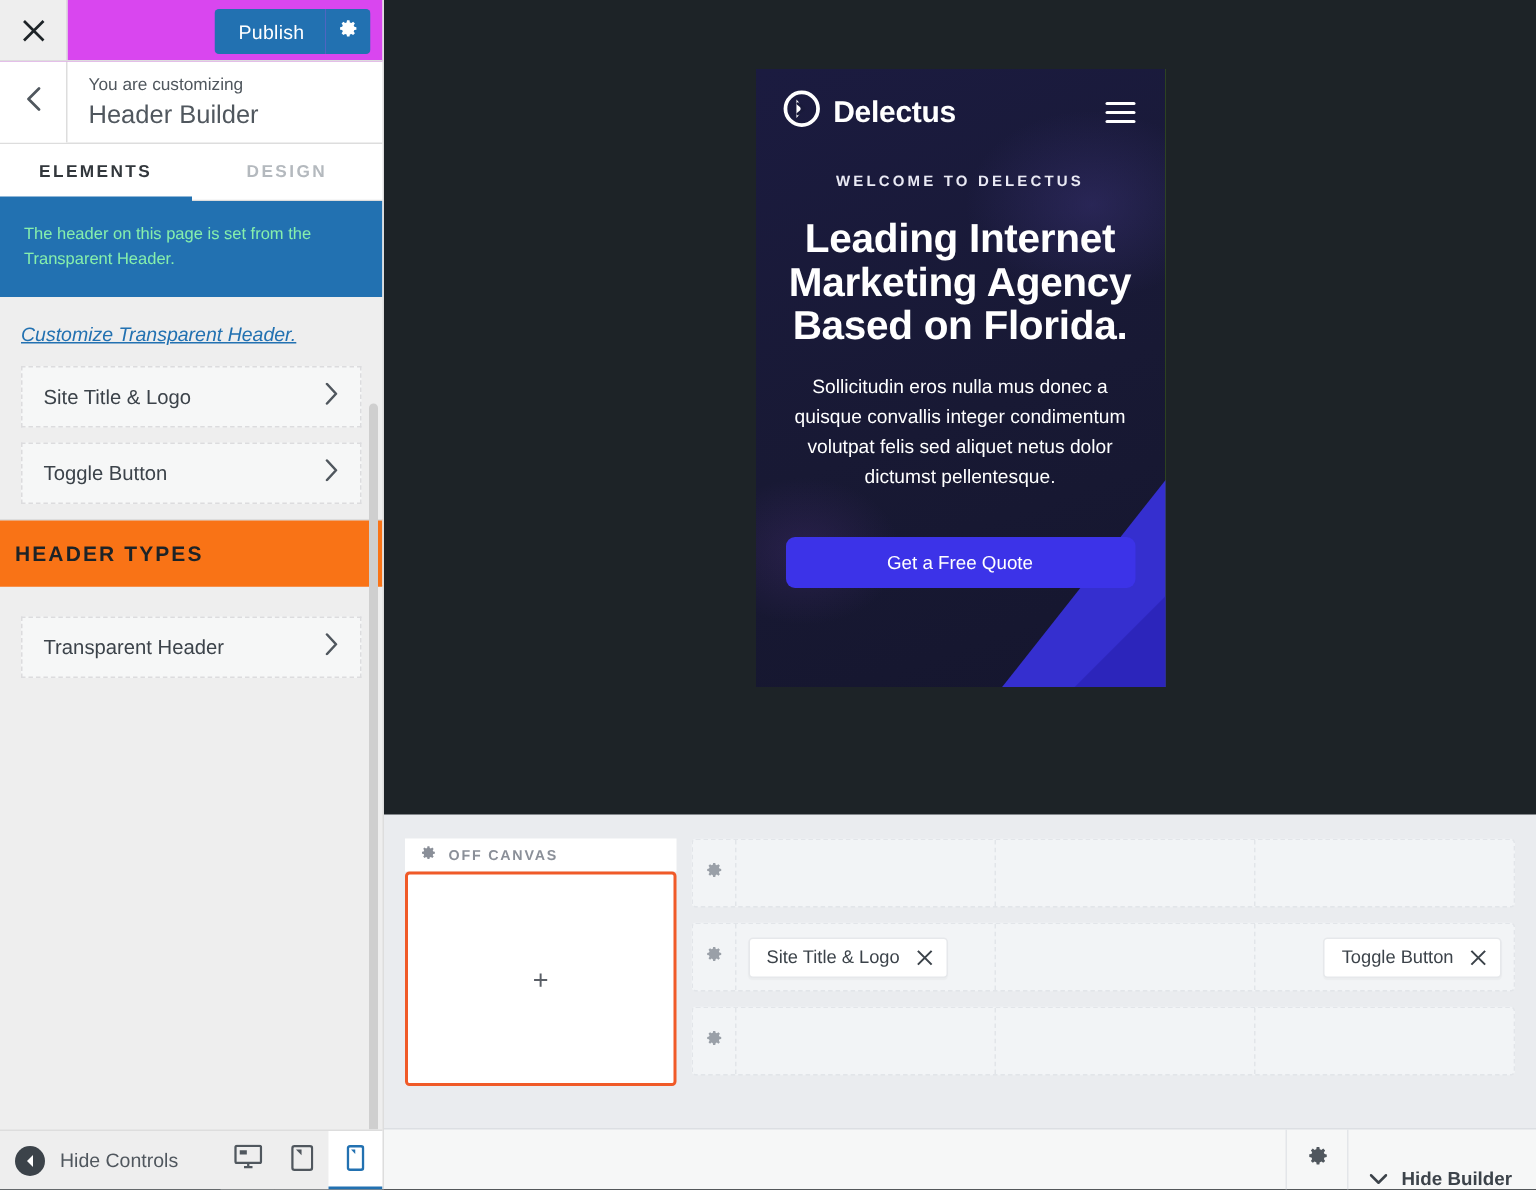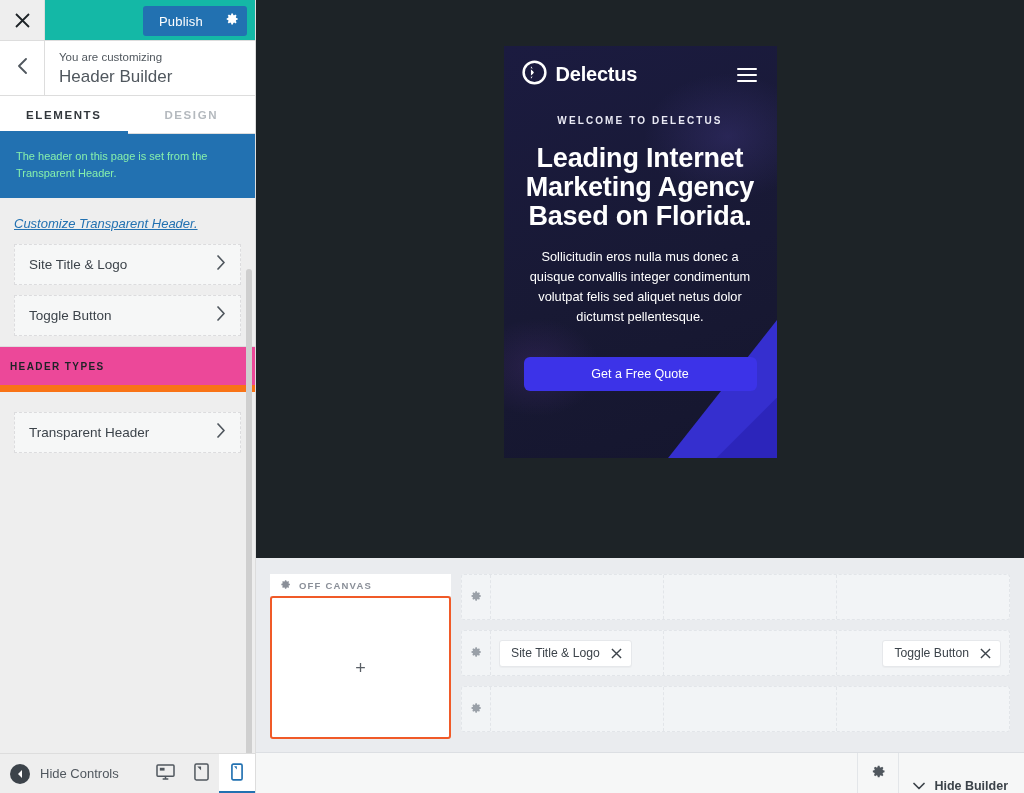--- a/index.html
+++ b/index.html
@@ -13,21 +13,21 @@
 
   
   .sidebar {
     position: absolute; left: 0; top: 0;
     width: 256px; height: 793px;
     background: #eeeeee;
     border-right: 1px solid #dddddd;
     overflow: hidden;
   }
   .sb-topbar {
-    height: 41px; background: #14b8a6;
+    height: 41px; background: #d946ef;
     border-bottom: 1px solid #ddd;
     display: flex; align-items: center;
     position: relative;
   }
   .close-btn {
     width: 45px; height: 40px;
     display: flex; align-items: center; justify-content: center;
     border-right: 1px solid #ddd;
     cursor: pointer; background: #eee;
   }
@@ -102,23 +102,23 @@
     background: #f6f7f7;
     border: 1px dashed #dcdcde;
     height: 41px; margin-bottom: 10px;
     display: flex; align-items: center;
     padding: 0 14px; cursor: pointer;
     justify-content: space-between;
   }
   .panel-item-label { font-size: 13.5px; color: #3c434a; }
 
   .section-head {
-    background: #ec4899; border-top: 1px solid #ddd; border-bottom: 7px solid #f97316;
+    background: #f97316; border-top: 1px solid #ddd; border-bottom: 1px solid #f97316;
     padding: 14px 14px 13px 10px;
-    font-size: 10px; letter-spacing: 1.4px; font-weight: 700;
+    font-size: 14px; letter-spacing: 1.4px; font-weight: 700;
     color: #1d2327; margin-top: 7px;
   }
   .sect-body { padding-top: 20px; }
 
   .sb-scrollbar {
     position: absolute; right: 1px; top: 0;
     width: 7px; background: transparent;
   }
   .sb-thumb {
     position: absolute; right: 2px; top: 135px;
@@ -209,21 +209,21 @@
   }
   .cta-wrap { display:flex; justify-content:center; margin-top: 30px; }
   .cta {
     background:#3c33e8; color:#fff; border:none; border-radius:6px;
     width: 233px; height: 34px; font-size: 12.5px; cursor:pointer;
     font-family: "Liberation Sans", sans-serif;
   }
 
   
   .builder {
-    position: absolute; left: 256px; top: 558px;
+    position: absolute; left: 256px; top: 543px;
     width: 768px; height: 209px;
     background: #eaecef;
     display: flex; padding: 16px 14px 0 14px; gap: 10px;
   }
   .offcanvas { width: 181px; }
   .oc-head {
     background:#fff; height: 22px; display:flex; align-items:center;
     padding: 0 0 0 10px; gap: 8px;
   }
   .oc-label { font-size: 9.5px; letter-spacing: 1.2px; color:#8a8f98; font-weight:600; }

